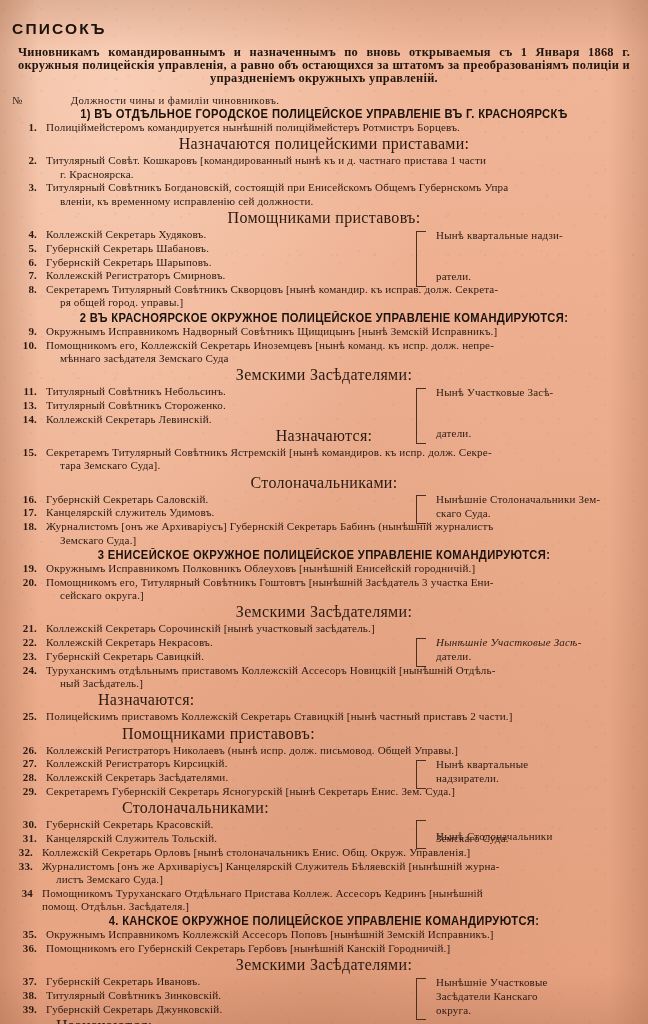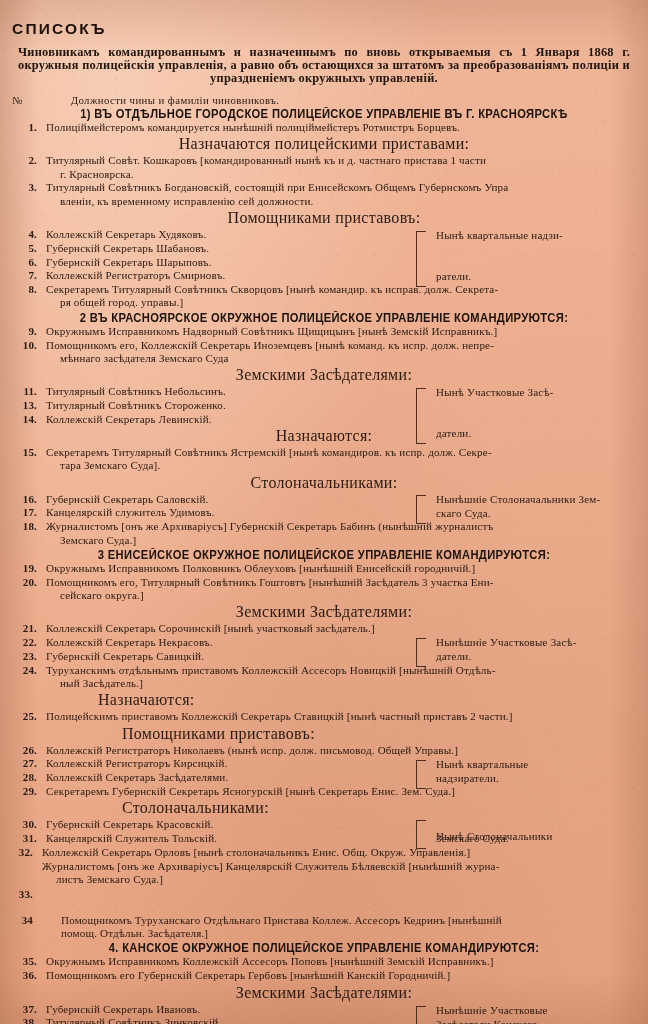--- a/index.html
+++ b/index.html
@@ -296,21 +296,21 @@
       <span class="txt">
         <span>Помощникомъ его, Титулярный Совѣтникъ Гоштовтъ [нынѣшній Засѣдатель 3 участка Ени-</span>
         <span class="ind">сейскаго округа.]</span>
       </span>
     </div>
 
     <div class="sub-head">Земскими Засѣдателями:</div>
 
     <div class="brace-group">
       <div class="brace" style="top:16px; height:27px;"></div>
-      <div class="annot" style="top:14px;">Нынѣшніе Участковые Засѣ-</div>
+      <div class="annot" style="top:14px;font-style:italic;">Нынѣшніе Участковые Засѣ-</div>
       <div class="annot" style="top:28px;">датели.</div>
 
       <div class="entry">
         <span class="no">21.</span>
         <span class="txt">Коллежскій Секретарь Сорочинскій [нынѣ участковый засѣдатель.]</span>
       </div>
       <div class="entry">
         <span class="no">22.</span>
         <span class="txt">Коллежскій Секретарь Некрасовъ.</span>
       </div>
@@ -376,27 +376,27 @@
         <span class="no">31.</span>
         <span class="txt">Канцелярскій Служитель Тольскій.</span>
       </div>
     </div>
 
     <div class="entry">
       <span class="no" style="flex-basis:30px;">32.</span>
       <span class="txt">Коллежскій Секретарь Орловъ [нынѣ столоначальникъ Енис. Общ. Окруж. Управленія.]</span>
     </div>
     <div class="entry">
-      <span class="no" style="flex-basis:30px;margin-top:28px;">33.</span>
+      <span class="no" style="flex-basis:30px;">33.</span>
       <span class="txt">
         <span>Журналистомъ [онъ же Архиваріусъ] Канцелярскій Служитель Бѣляевскій [нынѣшній журна-</span>
         <span class="ind">листъ Земскаго Суда.]</span>
       </span>
     </div>
-    <div class="entry" style="margin-top:13px;gap:19px;">
+    <div class="entry" style="margin-top:0;">
       <span class="no" style="flex-basis:30px;">34</span>
       <span class="txt">
         <span>Помощникомъ Туруханскаго Отдѣльнаго  Пристава  Коллеж. Ассесоръ  Кедринъ [нынѣшній</span>
         <span class="ind" style="padding-left:0;">помощ. Отдѣльн. Засѣдателя.]</span>
       </span>
     </div>
 
     <div class="sect-head">4. КАНСКОЕ ОКРУЖНОЕ ПОЛИЦЕЙСКОЕ УПРАВЛЕНІЕ КОМАНДИРУЮТСЯ:</div>
 
     <div class="entry">

